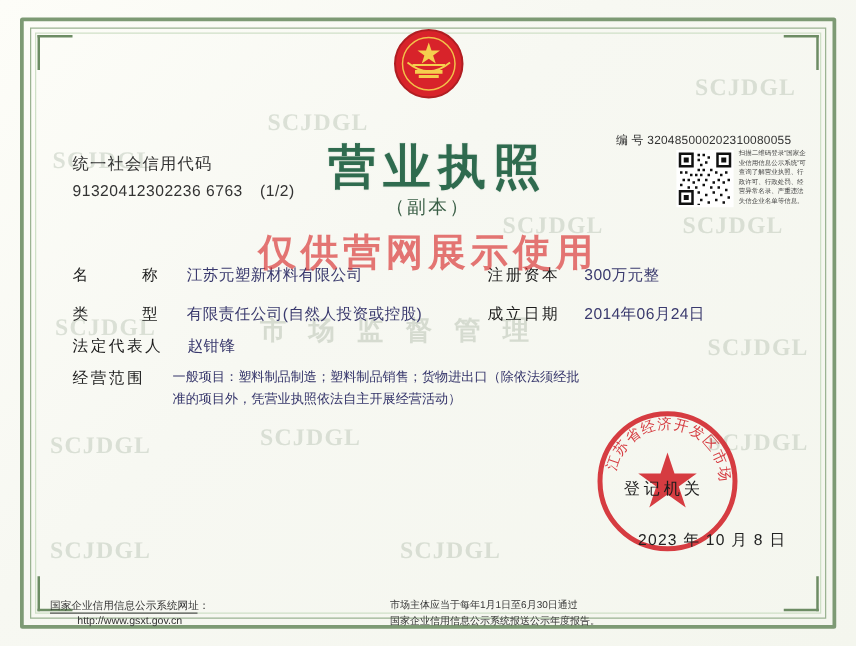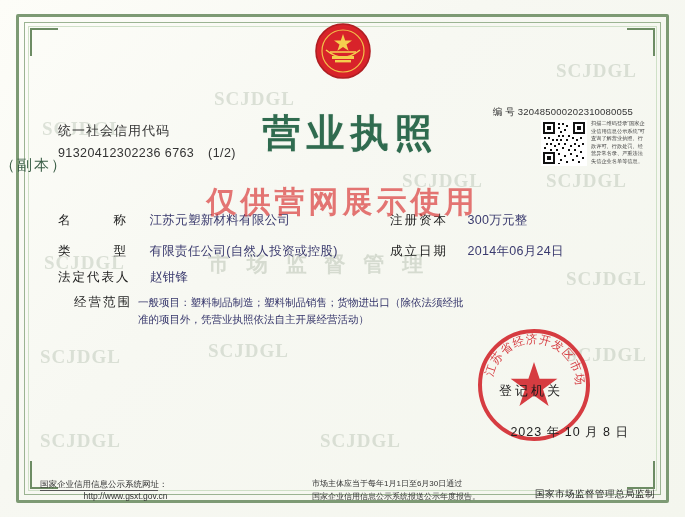--- a/index.html
+++ b/index.html
@@ -114,20 +114,21 @@
     color: #2f6b4f;
     font-family: "DejaVu Sans", sans-serif;
     text-shadow: 0 0 1px rgba(40,90,60,.35);
     z-index: 7;
     padding-left: 16px;
   }
   .subtitle {
     position: absolute;
     left: 0; right: 0;
     top: 156px;
+    text-align: center;
     font-size: 15px;
     color: #3b5f47;
     letter-spacing: 2px;
     z-index: 7;
   }
 
   
   .code-block {
     position: absolute;
     left: 58px;
@@ -237,21 +238,21 @@
   .issue-date .num { color: #222; }
 
   
   .footer-left {
     position: absolute;
     left: 40px;
     bottom: 14px;
     font-size: 8.5px;
     line-height: 1.5;
     color: #333;
-    text-align: right;
+    text-align: center;
   }
   .footer-center {
     position: absolute;
     left: 312px;
     bottom: 14px;
     font-size: 8px;
     line-height: 1.55;
     color: #333;
   }
   .footer-right {
@@ -409,21 +410,21 @@
     <span class="f-label tight">成立日期</span>
     <span class="f-value" style="margin-left:16px;">2014年06月24日</span>
   </div>
 
   <div class="field" style="left:58px; top:269px;">
     <span class="f-label tight">法定代表人</span>
     <span class="f-value" style="margin-left:16px;">赵钳锋</span>
   </div>
 
 
-  <div class="field" style="left:58px; top:294px;margin-left:16px;">
+  <div class="field" style="left:58px; top:294px;">
     <span class="f-label tight">经营范围</span>
   </div>
   <div class="scope">一般项目：塑料制品制造；塑料制品销售；货物进出口（除依法须经批准的项目外，凭营业执照依法自主开展经营活动）</div>
 
   <div class="seal">
     <svg viewBox="0 0 118 118" width="118" height="118">
       <circle cx="59" cy="59" r="54" fill="none" stroke="#d2232a" stroke-width="4"></circle>
       <polygon points="59,36 64.6,52.8 82.4,52.8 68,63.2 73.6,80 59,69.6 44.4,80 50,63.2 35.6,52.8 53.4,52.8" fill="#d2232a"></polygon>
       <path id="sealArc" d="M 17 59 A 42 42 0 0 1 101 59" fill="none"></path>
       <text font-size="11.5" fill="#d2232a" font-family="'DejaVu Sans', sans-serif" letter-spacing="1">
@@ -445,15 +446,14 @@
 
   <div class="rule-left"></div>
   <div class="footer-left">
     <div>国家企业信用信息公示系统网址：</div>
     <div>http://www.gsxt.gov.cn</div>
   </div>
   <div class="footer-center">
     <div>市场主体应当于每年1月1日至6月30日通过</div>
     <div>国家企业信用信息公示系统报送公示年度报告。</div>
   </div>
-  <div class="footer-right">国家市场监督管理总局监制</div>
 
 </div>
 
 </body></html>

